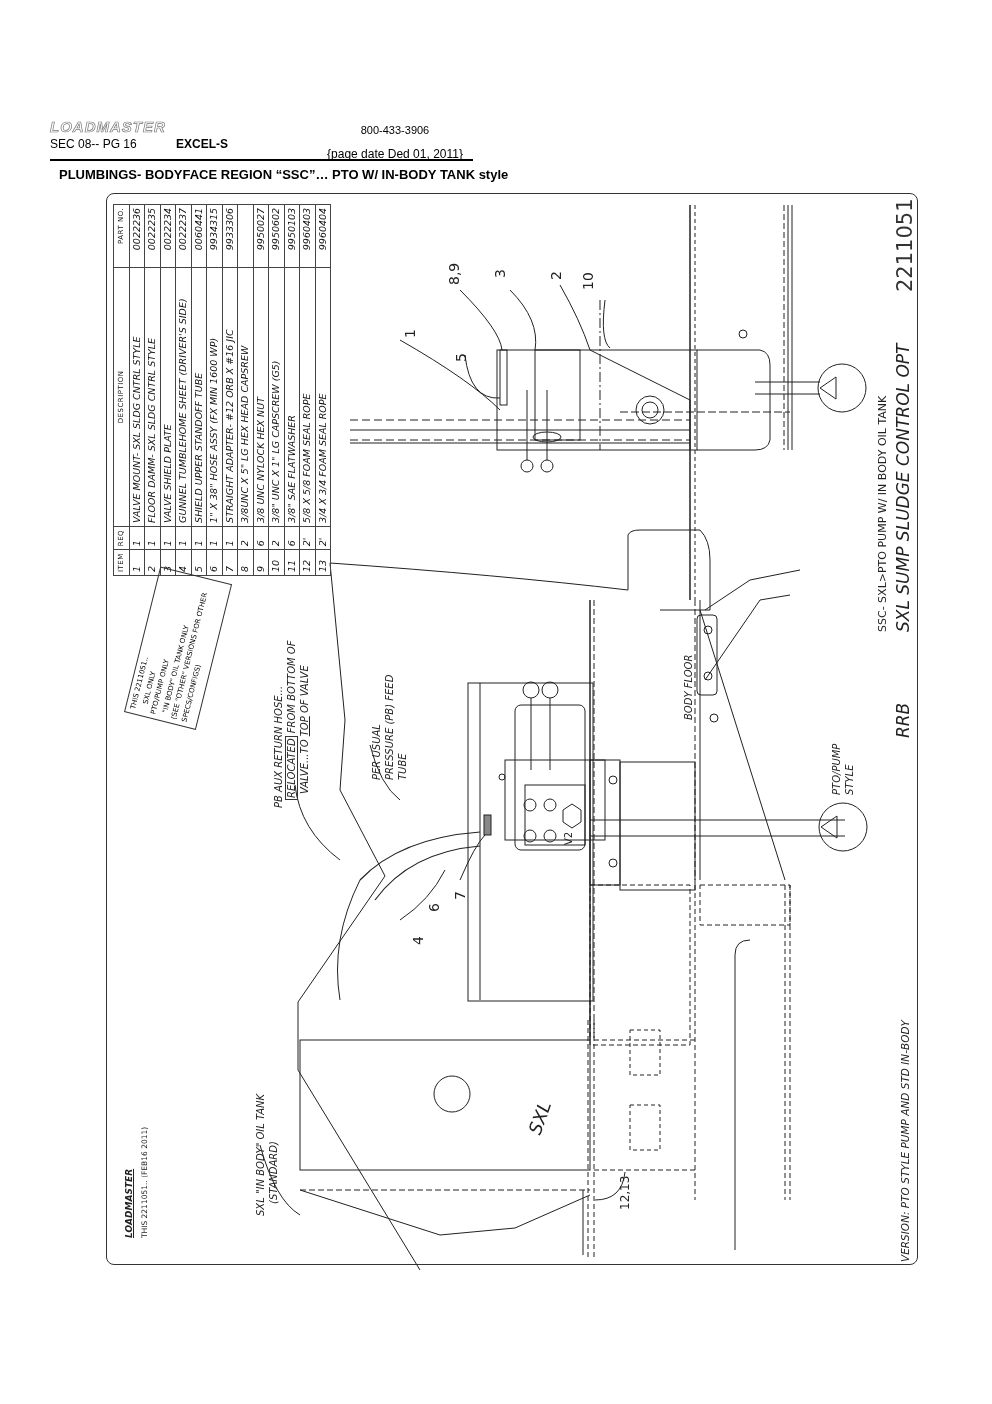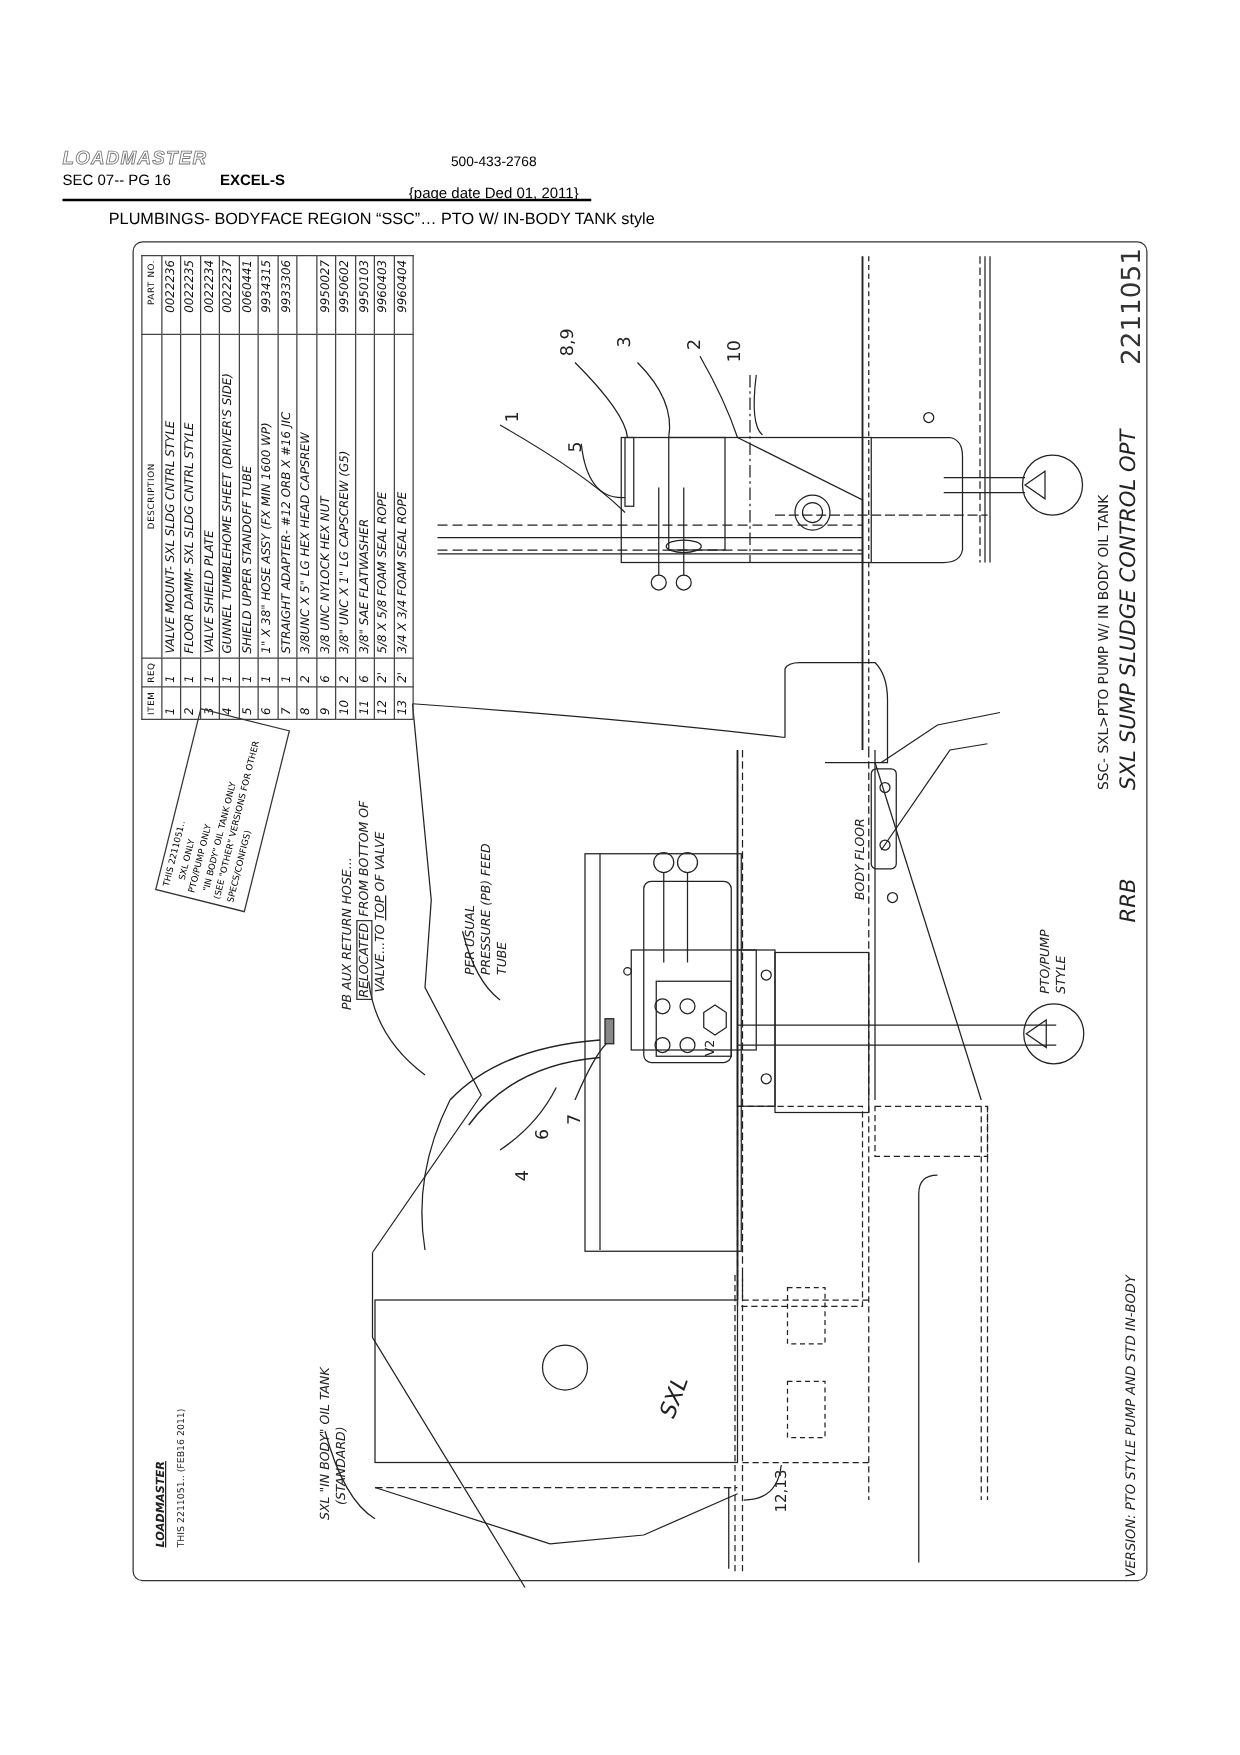--- a/index.html
+++ b/index.html
@@ -3,43 +3,43 @@
 <meta charset="utf-8">
 <style>
   html, body { margin:0; padding:0; background:#fff; }
   body { width:992px; height:1404px; position:relative; overflow:hidden; font-family:"Liberation Sans", sans-serif; color:#000; }
   .hdr-logo { position:absolute; left:50px; top:118px; font-family:"Liberation Sans", sans-serif; font-style:italic; font-weight:bold; font-size:15px; letter-spacing:1px; color:#fff; -webkit-text-stroke:0.7px #777; }
   .hdr-sec { position:absolute; left:50px; top:137px; font-size:12px; }
   .hdr-model { position:absolute; left:176px; top:137px; font-size:12px; font-weight:bold; }
   .hdr-phone { position:absolute; left:320px; top:124px; width:150px; text-align:center; font-size:11px; }
   .hdr-date { position:absolute; left:300px; top:147px; width:190px; text-align:center; font-size:12px; }
   .hdr-rule { position:absolute; left:50px; top:159px; width:423px; height:2px; background:#000; }
-  .hdr-title { position:absolute; left:59px; top:167px; font-size:13px; font-weight:normal;margin-left:28px; }
+  .hdr-title { position:absolute; left:59px; top:167px; font-size:13px; font-weight:bold; }
   .frame { position:absolute; left:106px; top:193px; width:810px; height:1070px; border:1px solid #333; border-radius:8px; }
   svg.drawing { position:absolute; left:0; top:0; }
   .rot { position:absolute; transform-origin:0 0; transform:rotate(-90deg); white-space:nowrap; font-family:"DejaVu Sans", sans-serif; font-style:italic; color:#222; }
   
   .bom { position:absolute; left:113px; top:576px; transform-origin:0 0; transform:rotate(-90deg); border-collapse:collapse; font-family:"DejaVu Sans", sans-serif; font-size:9.5px; font-style:italic; color:#111; }
   .bom td, .bom th { border:1px solid #444; padding:0 3px; height:14.5px; line-height:14px; white-space:nowrap; }
   .bom th { font-size:7px; font-style:normal; font-weight:normal; letter-spacing:0.5px; }
   .bom .c-item { width:16px; text-align:left; }
   .bom .c-req { width:14px; text-align:left; }
   .bom .c-desc { width:252px; }
   .bom .c-part { width:56px; text-align:right; }
   .note-box { position:absolute; border:1px solid #333; transform-origin:0 0; }
   .boxed { border:1px solid #333; padding:0 1px; }
   .u { text-decoration:underline; }
 </style>
 </head>
 <body>
 
 <div class="hdr-logo">LOADMASTER</div>
-<div class="hdr-sec">SEC 07-- PG 16</div>
+<div class="hdr-sec">SEC 08-- PG 16</div>
 <div class="hdr-model">EXCEL-S</div>
-<div class="hdr-phone">500-433-2768</div>
+<div class="hdr-phone">800-433-3906</div>
 <div class="hdr-date">{page date Ded 01, 2011}</div>
 <div class="hdr-rule"></div>
 <div class="hdr-title">PLUMBINGS- BODYFACE REGION “SSC”… PTO W/ IN-BODY TANK style</div>
 
 <div class="frame"></div>
 
 <svg class="drawing" width="992" height="1404" fill="none" stroke="#222" stroke-width="1">
 
   <line x1="690" y1="205" x2="690" y2="600" stroke-width="1.5"></line>
   <line x1="695" y1="205" x2="695" y2="600" stroke-dasharray="4,3"></line>

